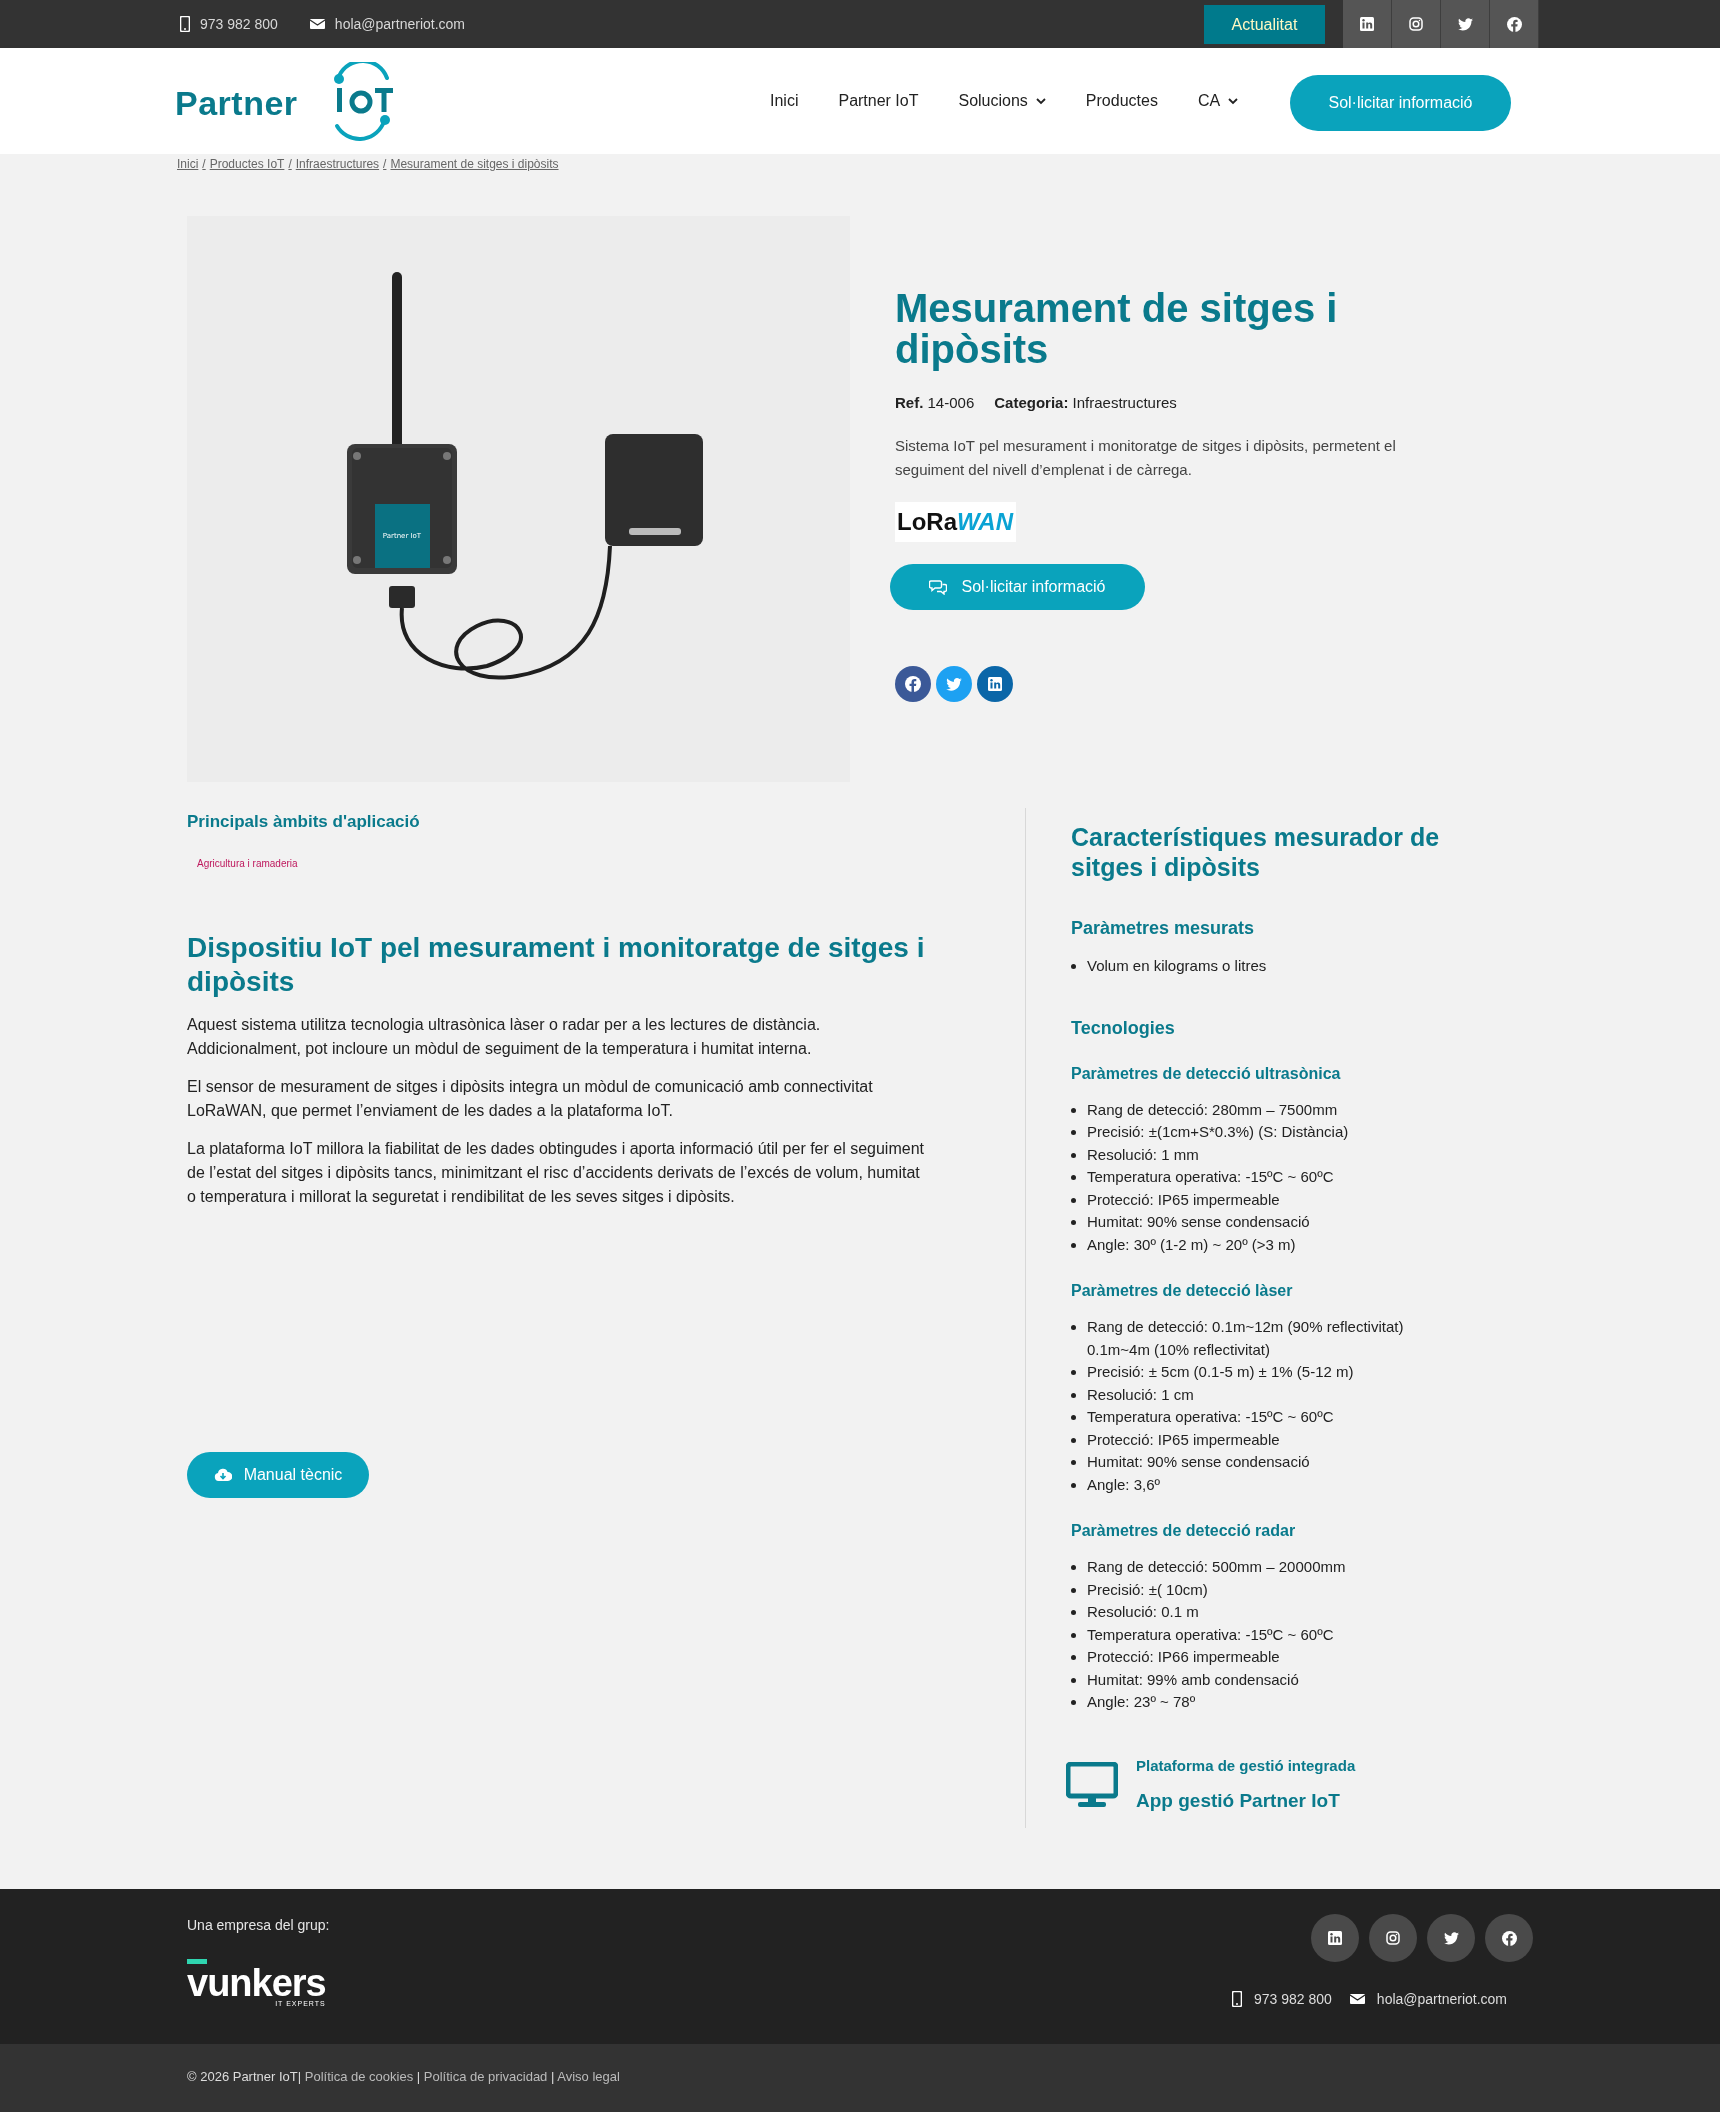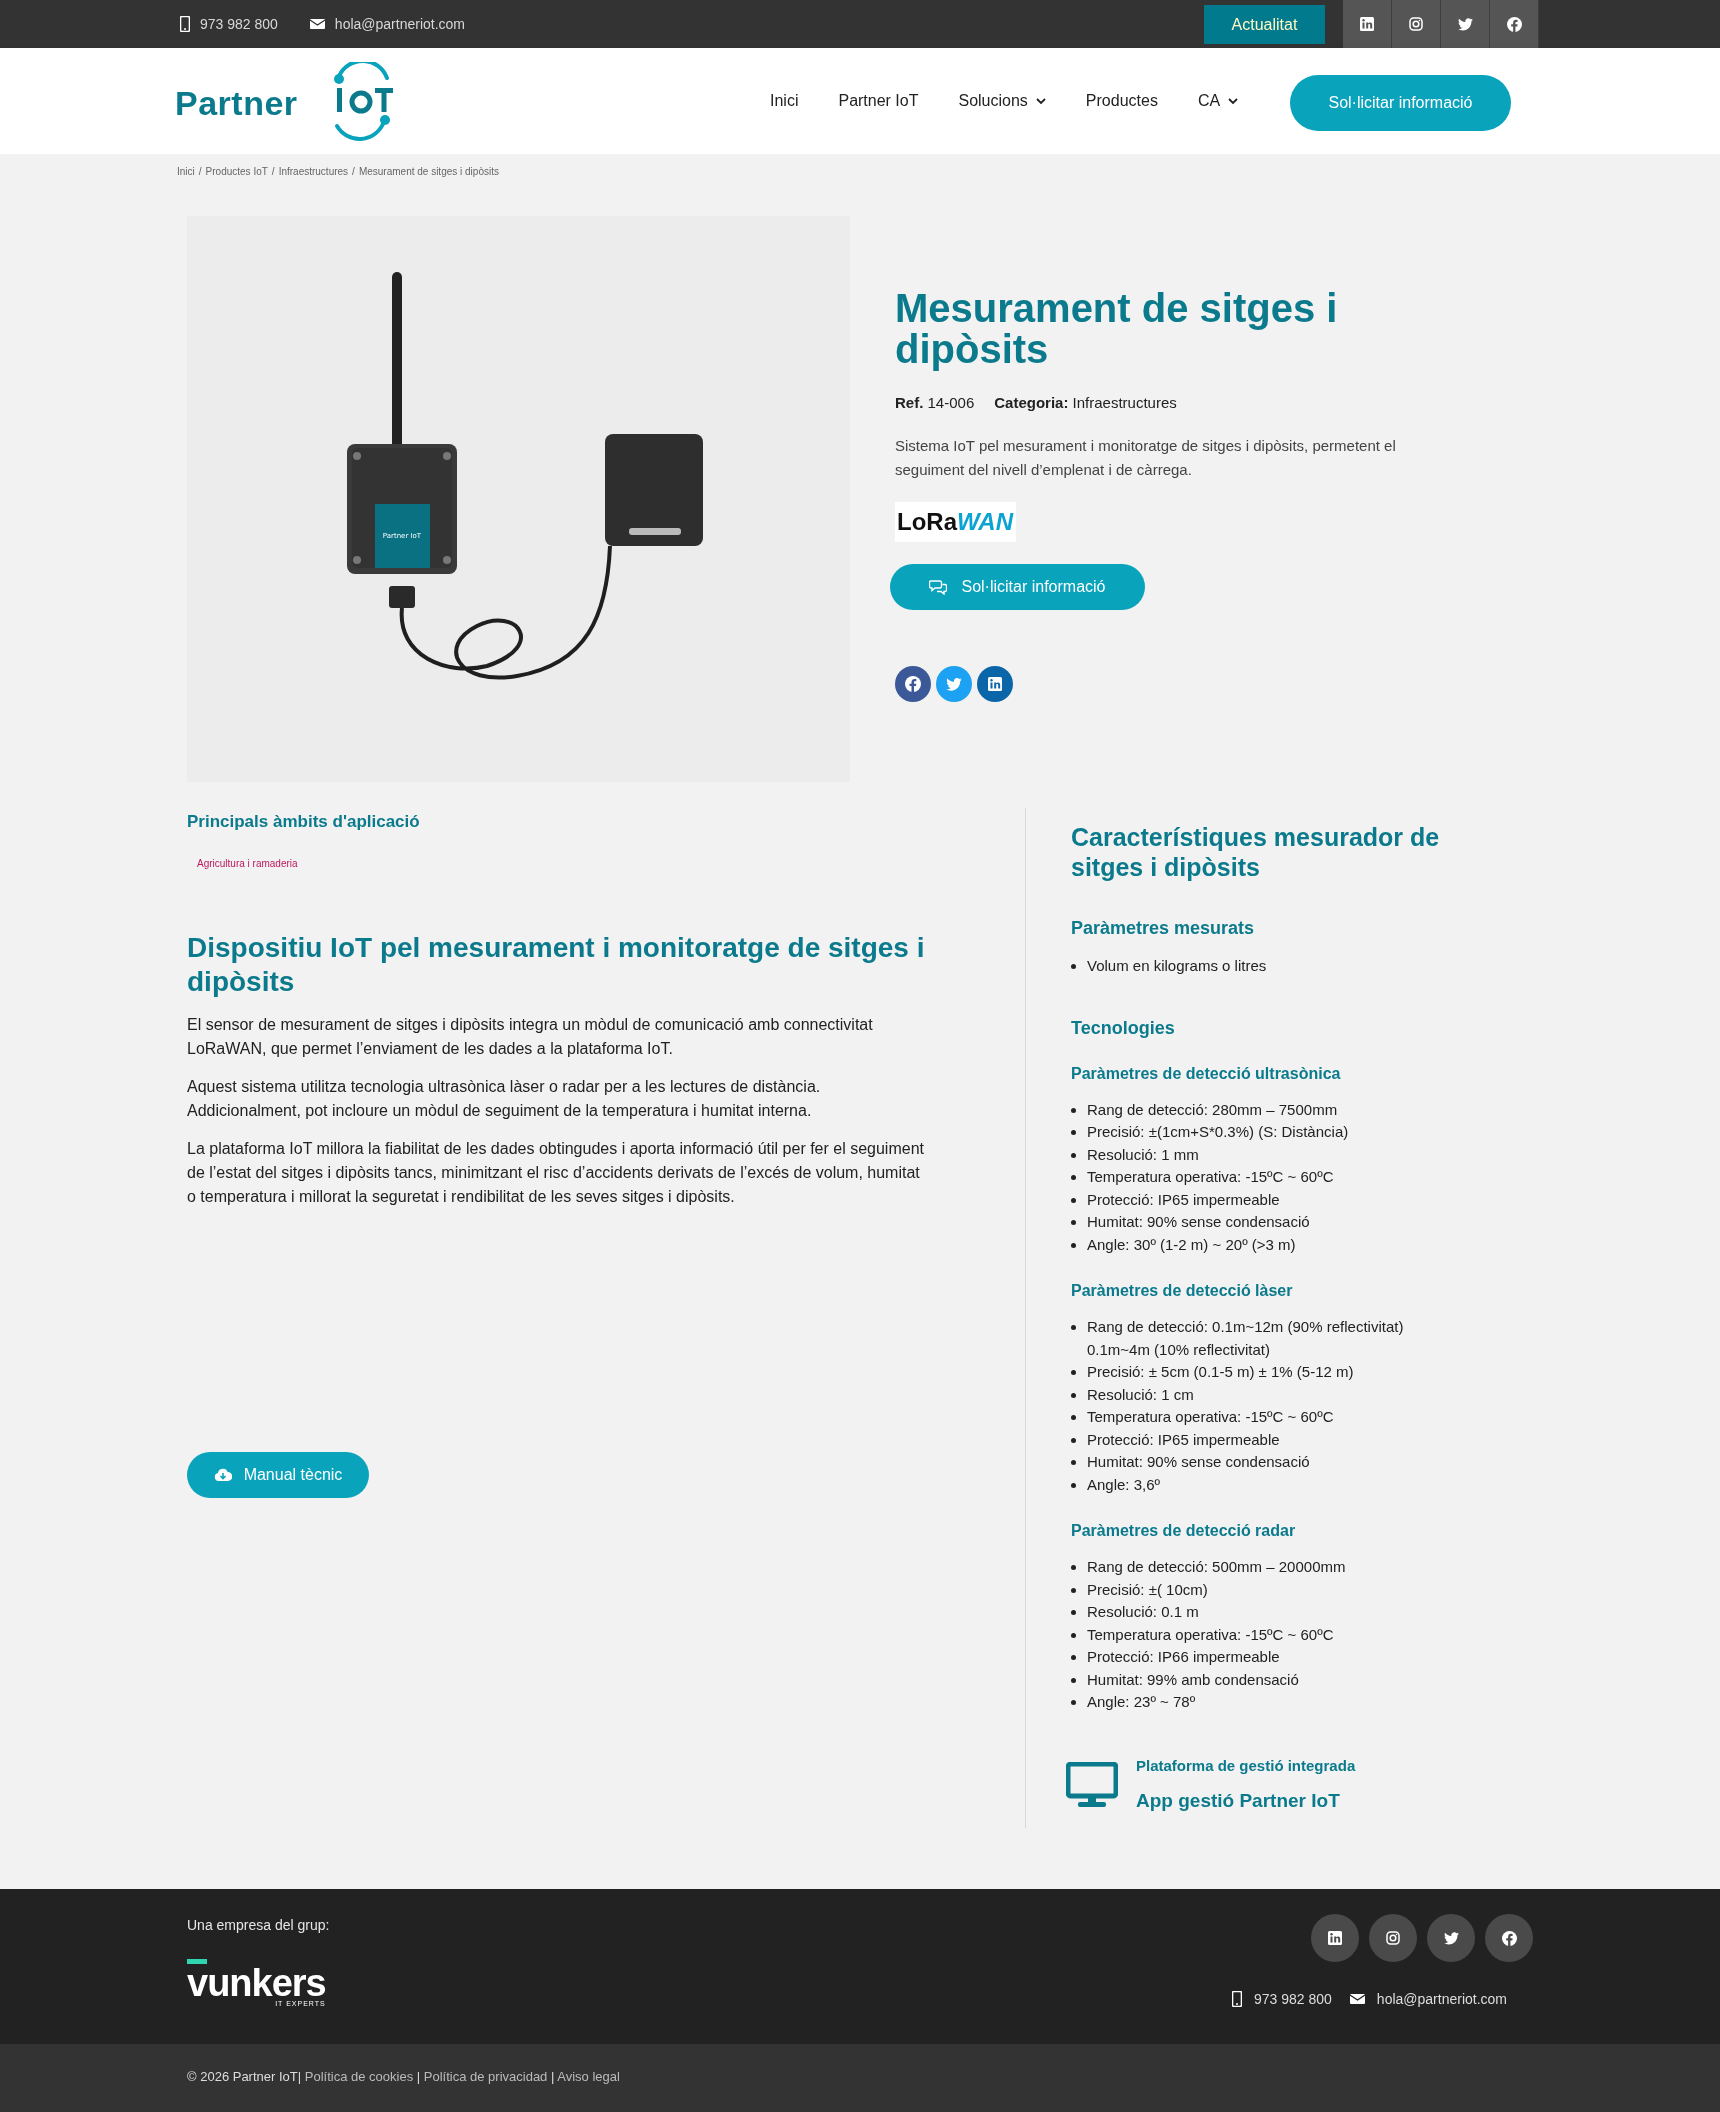--- a/index.html
+++ b/index.html
@@ -13,21 +13,21 @@
 .topbar .socials{position:absolute;left:1343px;top:0;height:48px;display:flex;}
 .topbar .socials .s{width:49px;height:48px;background:#555;border-right:1px solid #3e3e3e;display:flex;align-items:center;justify-content:center;}
 
 .header{height:106px;background:#fff;position:relative;box-shadow:0 2px 6px rgba(0,0,0,0.06);}
 .logo{position:absolute;left:175px;top:14px;width:230px;height:80px;}
 .logo .word{position:absolute;left:0;top:22px;font-size:34px;font-weight:bold;color:#0a7a8c;letter-spacing:0.5px;}
 .nav{position:absolute;left:770px;top:0;height:106px;display:flex;align-items:center;}
 .nav .item{font-size:16px;color:#222;margin-right:40px;display:flex;align-items:center;gap:8px;}
 .nav .cta{position:absolute;left:520px;top:27px;width:221px;height:56px;border-radius:28px;background:#0aa3bc;color:#fff;font-size:16px;display:flex;align-items:center;justify-content:center;}
 
-.crumb{position:absolute;left:177px;top:166px;font-size:10px;color:#666;}
+.crumb{position:absolute;left:177px;top:157px;font-size:12px;color:#666;text-decoration:underline;}
 .crumb span.sep{margin:0 4px;}
 
 .prodimg{position:absolute;left:187px;top:216px;width:663px;height:566px;background:#ececec;}
 
 .pinfo{position:absolute;left:895px;top:288px;width:560px;}
 .pinfo h1{font-size:40px;line-height:41px;color:#0a7a8c;font-weight:bold;}
 .meta{margin-top:24px;font-size:15px;color:#222;display:flex;gap:20px;}
 .meta b{font-weight:bold;}
 .pdesc{margin-top:23px;font-size:15px;line-height:24px;color:#444;}
 .lora{margin-top:20px;width:121px;height:40px;background:#fff;display:flex;align-items:center;padding-left:2px;font-weight:bold;font-size:24px;font-style:normal;}
@@ -222,22 +222,22 @@
         <circle cx="3.5" cy="3.3" r="1.2" fill="#0a66a8"></circle>
         <path d="M6.2 5.5h1.9v1c.4-.7 1.1-1.1 2-1.1 1.5 0 2.1.9 2.1 2.5v3.6h-2V8.3c0-.8-.3-1.2-.9-1.2-.7 0-1.1.5-1.1 1.3v3.1h-2z" fill="#0a66a8"></path>
       </svg>
     </a>
 </div>
 
 <div class="left">
   <div class="h4">Principals àmbits d'aplicació</div>
   <div class="tag">Agricultura i ramaderia</div>
   <h2>Dispositiu IoT pel mesurament i monitoratge de sitges i dipòsits</h2>
+  <p>Aquest sistema utilitza tecnologia ultrasònica làser o radar per a les lectures de distància. Addicionalment, pot incloure un mòdul de seguiment de la temperatura i humitat interna.</p>
   <p>El sensor de mesurament de sitges i dipòsits integra un mòdul de comunicació amb connectivitat LoRaWAN, que permet l’enviament de les dades a la plataforma IoT.</p>
-  <p>Aquest sistema utilitza tecnologia ultrasònica làser o radar per a les lectures de distància. Addicionalment, pot incloure un mòdul de seguiment de la temperatura i humitat interna.</p>
   <p>La plataforma IoT millora la fiabilitat de les dades obtingudes i aporta informació útil per fer el seguiment de l’estat del sitges i dipòsits tancs, minimitzant el risc d’accidents derivats de l’excés de volum, humitat o temperatura i millorat la seguretat i rendibilitat de les seves sitges i dipòsits.</p>
 </div>
 <a class="btn-manual">
   <svg width="18" height="14" viewBox="0 0 18 14">
       <path d="M4.5 13A4 4 0 0 1 4 5.1 5 5 0 0 1 13.6 4 4.5 4.5 0 0 1 14 13z" fill="#fff"></path>
       <path d="M9 5v5M6.5 8L9 10.5 11.5 8" stroke="#0aa3bc" stroke-width="1.6" fill="none"></path>
     </svg>
   <span>Manual tècnic</span>
 </a>
 

